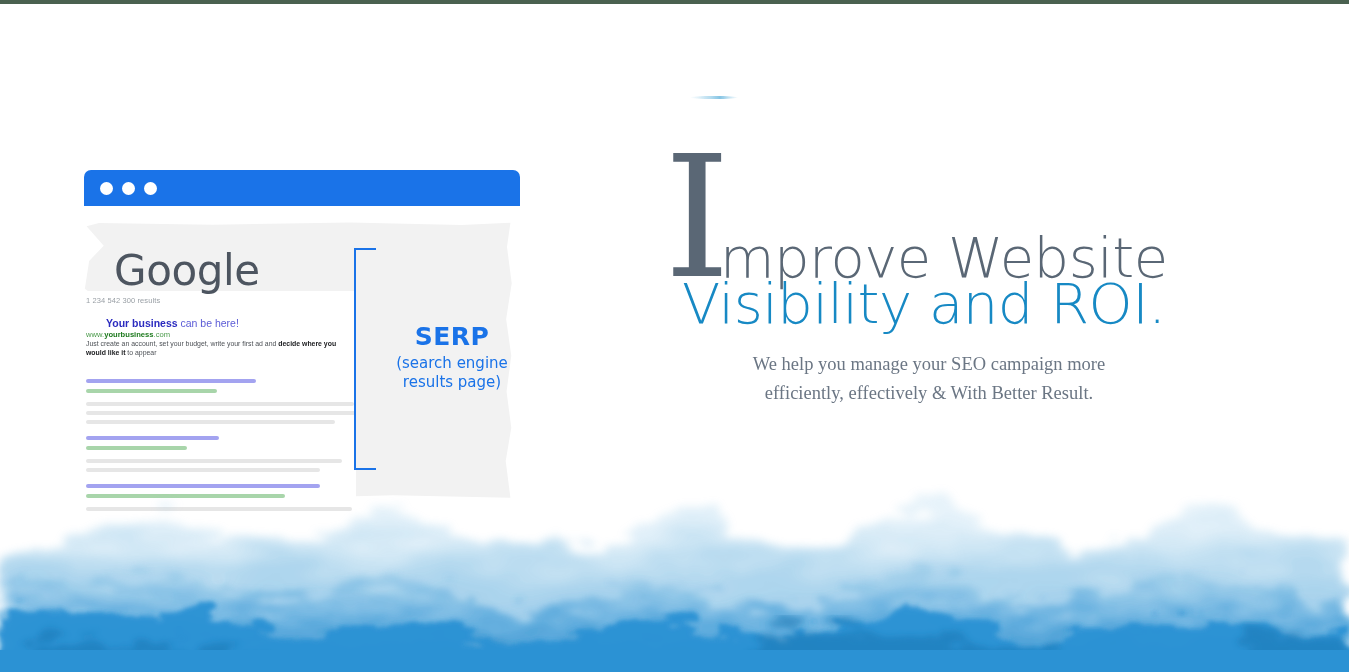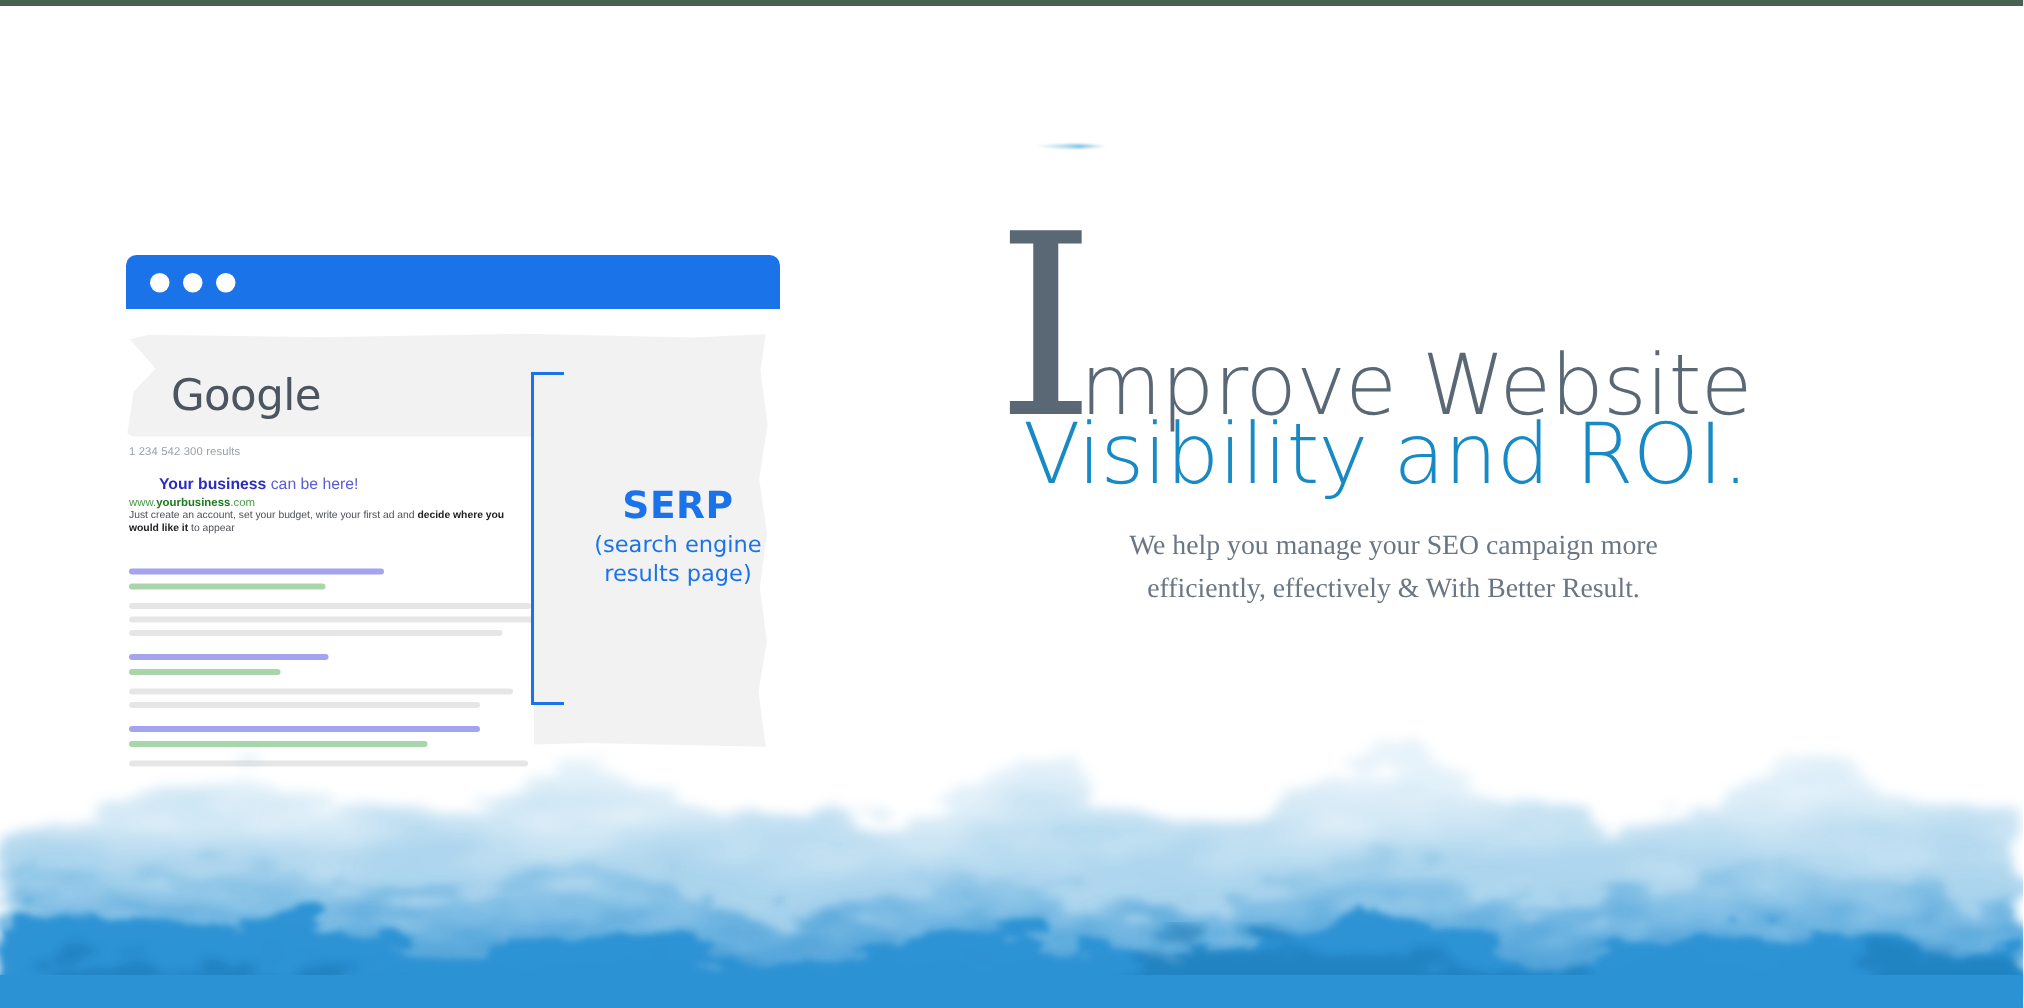--- a/index.html
+++ b/index.html
@@ -73,21 +73,21 @@
       72% 98.3%, 44% 99.5%, 18% 98.6%, 2.5% 99.4%,
       1.1% 84%, 0.1% 70%, 1.3% 57%, 0% 44%,
       5.2% 37%, 5.4% 30%, 0.2% 24%, 1.2% 14%, 4.6% 8.5%
     );
   }
 
   
   #google-wordmark {
     position:absolute; left:30px; top:76px;
     font-family:"DejaVu Sans", sans-serif;
-    font-size:29px;
+    font-size:42px;
     font-weight:400;
     letter-spacing:-.4px;
     color:#4d5560;
     z-index:12;
   }
 
   
   #results-card {
     position:absolute; left:0px; top:121px;
     width:272px; height:236px;

